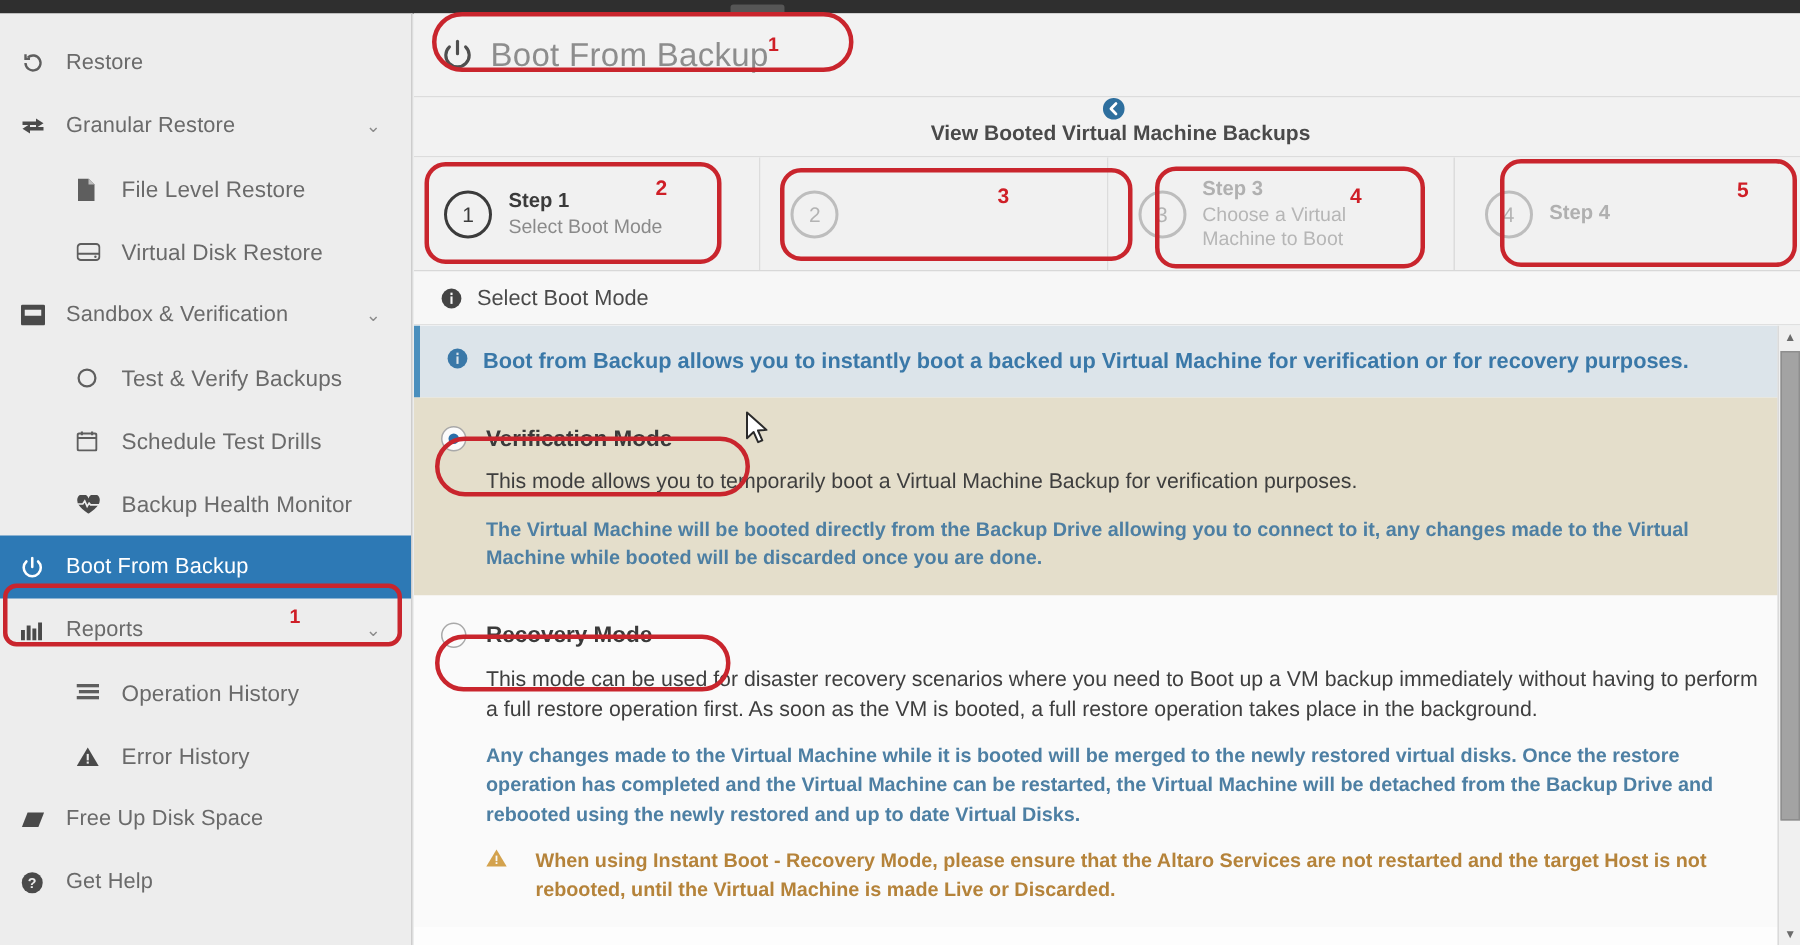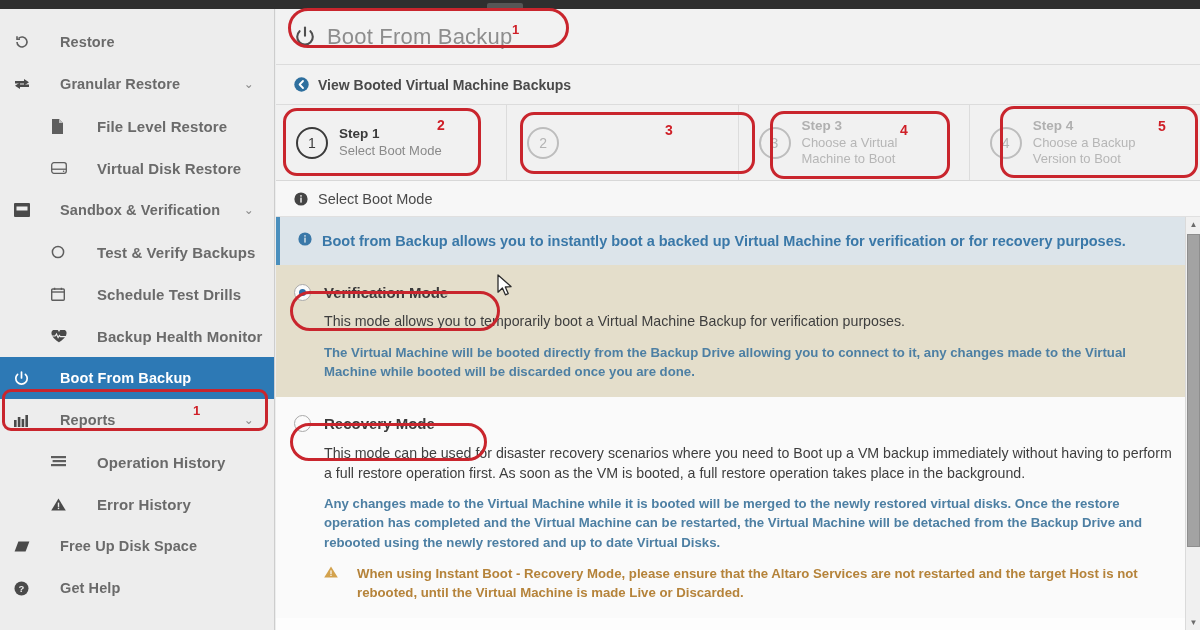--- a/index.html
+++ b/index.html
@@ -48,21 +48,21 @@
     white-space: nowrap;
   }
   .nav-item.sub { padding-left: 51px; font-size: 15px; }
   .nav-item .ico {
     width: 22px; min-width: 22px;
     display: inline-flex; align-items: center; justify-content: flex-start;
     color: #5e5e5e;
     font-size: 15px;
   }
   .nav-item .ico svg { display: block; }
-  .nav-item .lbl { margin-left: 24px; font-weight: bold; }
+  .nav-item .lbl { margin-left: 8px; }
   .nav-item .chev {
     position: absolute; right: 20px; top: 50%;
     transform: translateY(-50%);
     color: #8c8c8c; font-size: 12px;
   }
   .nav-item.active {
     background: #2d79b5;
     color: #ffffff;
   }
   .nav-item.active .ico { color: #ffffff; }
@@ -112,20 +112,21 @@
     font-weight: 400;
     letter-spacing: .2px;
   }
 
   .subbar {
     height: 40px;
     display: flex; align-items: center;
     padding-left: 18px;
     background: #f2f2f2;
     border-bottom: 1px solid #dcdcdc;
+    flex-direction: column;
   }
   .subbar .back-ico {
     margin-right: 9px; display: inline-flex; align-items: center;
   }
   .subbar .txt {
     font-size: 14px; font-weight: bold; color: #4a4a4a;
   }
 
   
   .steps {
@@ -481,21 +482,20 @@
         <div class="circ">3</div>
         <div class="txtwrap">
           <div class="s-title">Step 3</div>
           <div class="s-sub">Choose a Virtual Machine to Boot</div>
         </div>
       </div>
       <div class="step">
         <div class="circ">4</div>
         <div class="txtwrap">
           <div class="s-title">Step 4</div>
-          <div class="s-sub">Choose a Backup Version to Boot</div>
         </div>
       </div>
     </div>
 
     <div class="sect-head">
       <span class="i-ico">
         <svg width="14" height="14" viewBox="0 0 14 14">
           <circle cx="7" cy="7" r="6.6" fill="#444"></circle>
           <rect x="6.3" y="5.6" width="1.4" height="5" fill="#f7f7f7"></rect>
           <rect x="6.3" y="3.1" width="1.4" height="1.6" fill="#f7f7f7"></rect>

